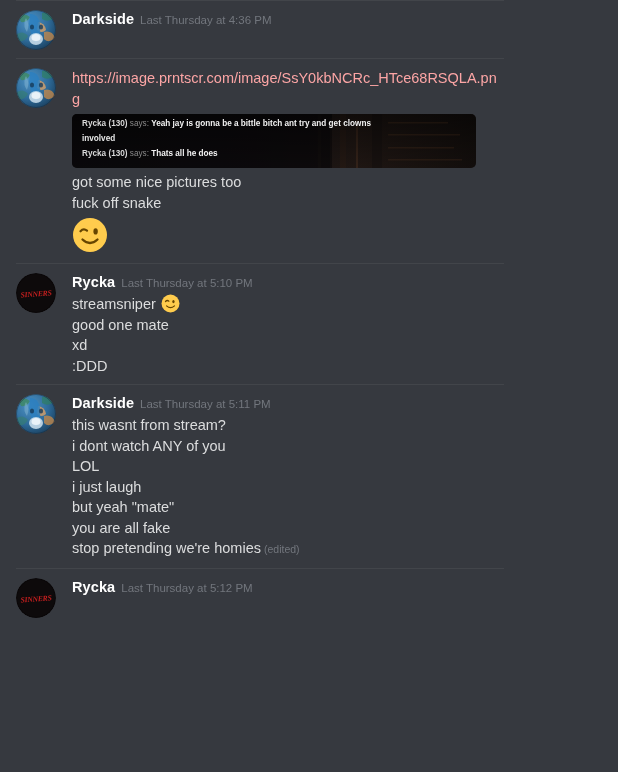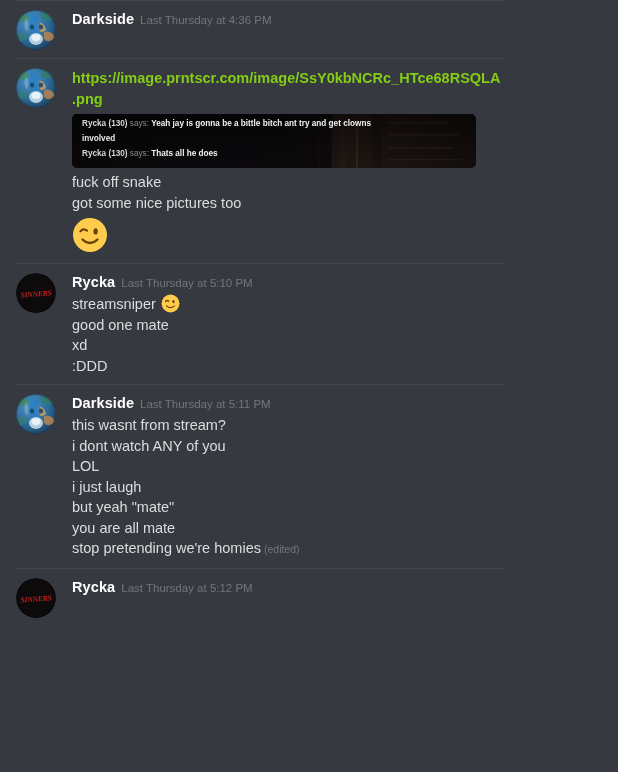--- a/index.html
+++ b/index.html
@@ -77,24 +77,23 @@
 
   .line {
     color: #dcddde;
     font-size: 14.5px;
     line-height: 20.5px;
     word-wrap: break-word;
     white-space: pre-wrap;
   }
 
   .line.link a, .line.link {
-    color: #84cc16;
+    color: #fca5a5;
     text-decoration: none;
     cursor: pointer;
-    font-weight: bold;
   }
 
   .edited {
     color: #72767d;
     font-size: 10.5px;
     margin-left: 3px;
   }
 
   
   .emoji-inline {
@@ -228,22 +227,22 @@
     <rect width="404" height="54" fill="url(#shade)"></rect>
     <text x="10" y="12" font-family="'Liberation Sans',sans-serif" font-size="8.2">
         <tspan font-weight="bold" fill="#d8d8d8">Rycka (130) </tspan><tspan fill="#8a8a8a">says: </tspan><tspan font-weight="bold" fill="#f2f2f2">Yeah jay is gonna be a bittle bitch ant try and get clowns</tspan>
       </text>
     <text x="10" y="27" font-family="'Liberation Sans',sans-serif" font-size="8.2" font-weight="bold" fill="#e8e8e8">involved</text>
     <text x="10" y="42" font-family="'Liberation Sans',sans-serif" font-size="8.2">
         <tspan font-weight="bold" fill="#d8d8d8">Rycka (130) </tspan><tspan fill="#8a8a8a">says: </tspan><tspan font-weight="bold" fill="#f2f2f2">Thats all he does</tspan>
       </text>
   </svg>
                </div>
+          <div class="line">got some nice pictures too</div>
           <div class="line">fuck off snake</div>
-          <div class="line">got some nice pictures too</div>
           <div>
                  <svg class="emoji-jumbo" viewBox="0 0 36 36">
       <circle cx="18" cy="18" r="17" fill="#ffcc4d"></circle>
       <path d="M8.5 14.2 Q11.5 10.8 15 13.6" stroke="#664500" stroke-width="2.3" fill="none" stroke-linecap="round"></path>
       <ellipse cx="23.6" cy="14.4" rx="2.2" ry="3.1" fill="#664500"></ellipse>
       <path d="M10.5 22.5 Q18 29.5 25.5 22.5" stroke="#664500" stroke-width="2.3" fill="none" stroke-linecap="round"></path>
     </svg>
                </div>
         </div>
       </div>
@@ -310,21 +309,21 @@
       </div>
       <div class="body-col">
         <div class="head-line">
           <span class="username">Darkside</span><span class="timestamp">Last Thursday at 5:11 PM</span>
         </div>
           <div class="line">this wasnt from stream?</div>
           <div class="line">i dont watch ANY of you</div>
           <div class="line">LOL</div>
           <div class="line">i just laugh</div>
           <div class="line">but yeah "mate"</div>
-          <div class="line">you are all mate</div>
+          <div class="line">you are all fake</div>
           <div class="line"><span>stop pretending we're homies</span><span class="edited">(edited)</span></div>
         </div>
       </div>
     </div>
     <div class="divider"></div>
     <div class="msg-group">
     <div class="group-inner">
       <div class="avatar-wrap">
         <svg class="avatar-svg" viewBox="0 0 40 40">
     <circle cx="20" cy="20" r="20" fill="#0a0708"></circle>

